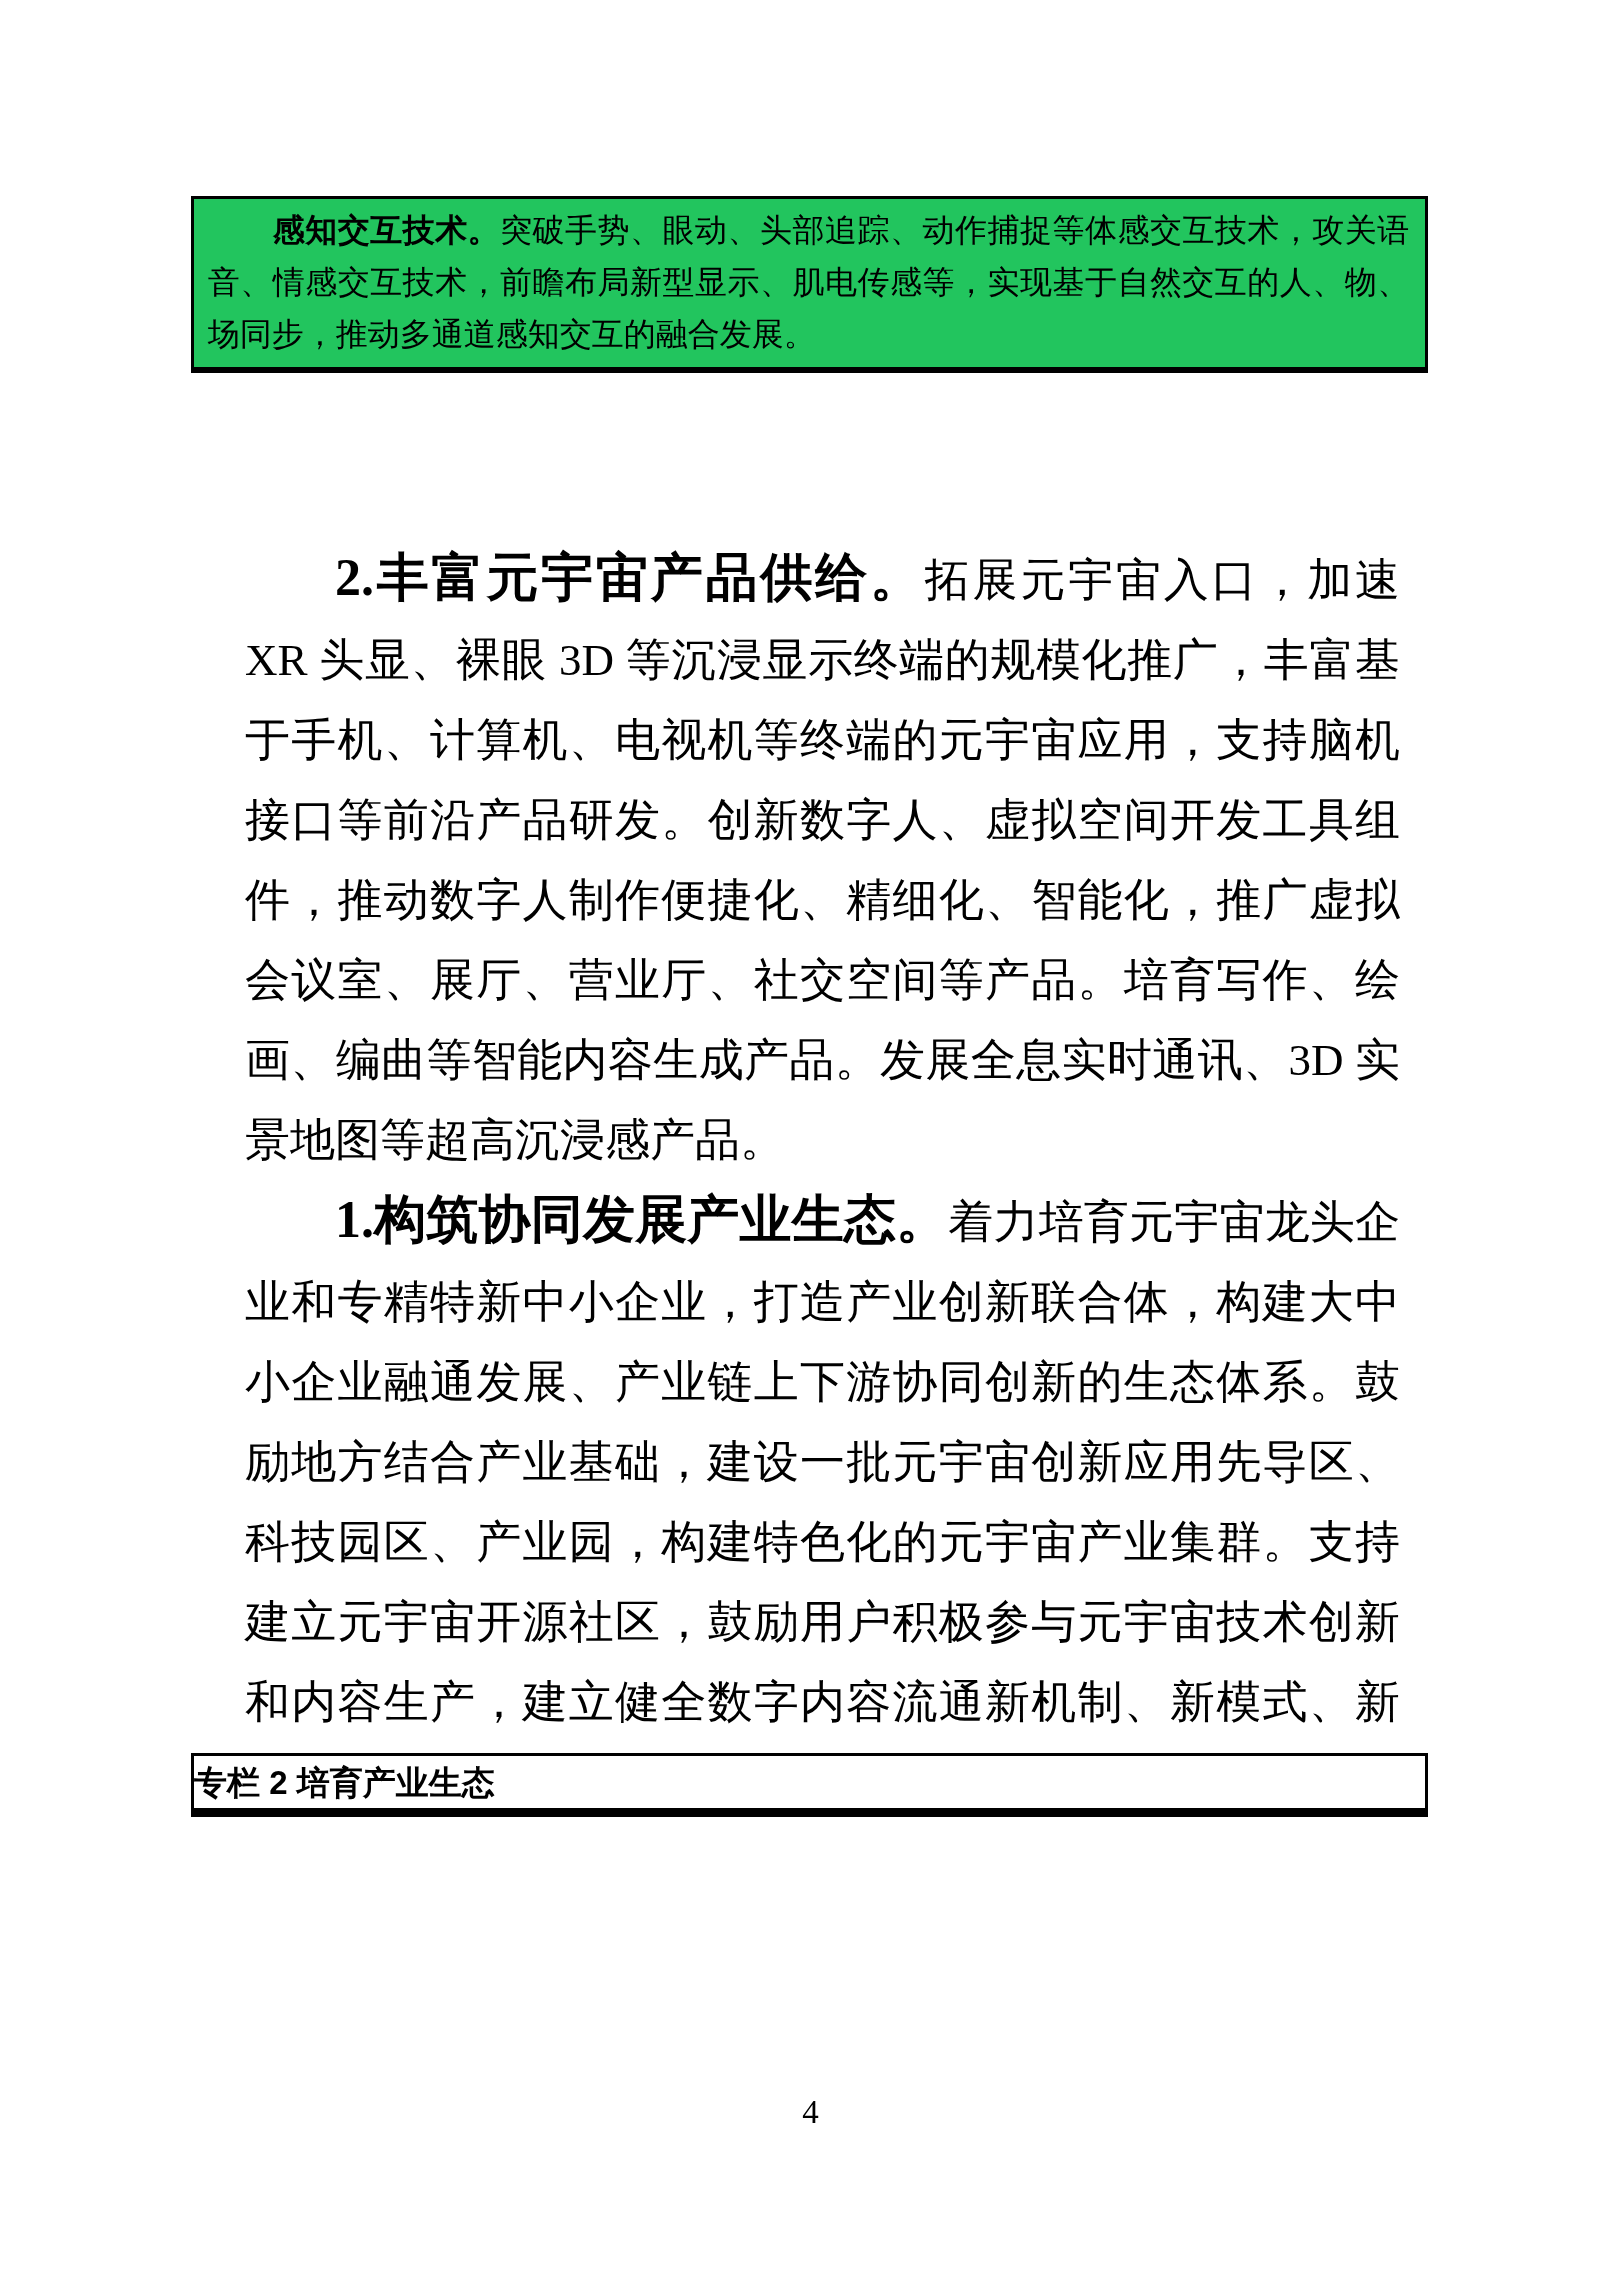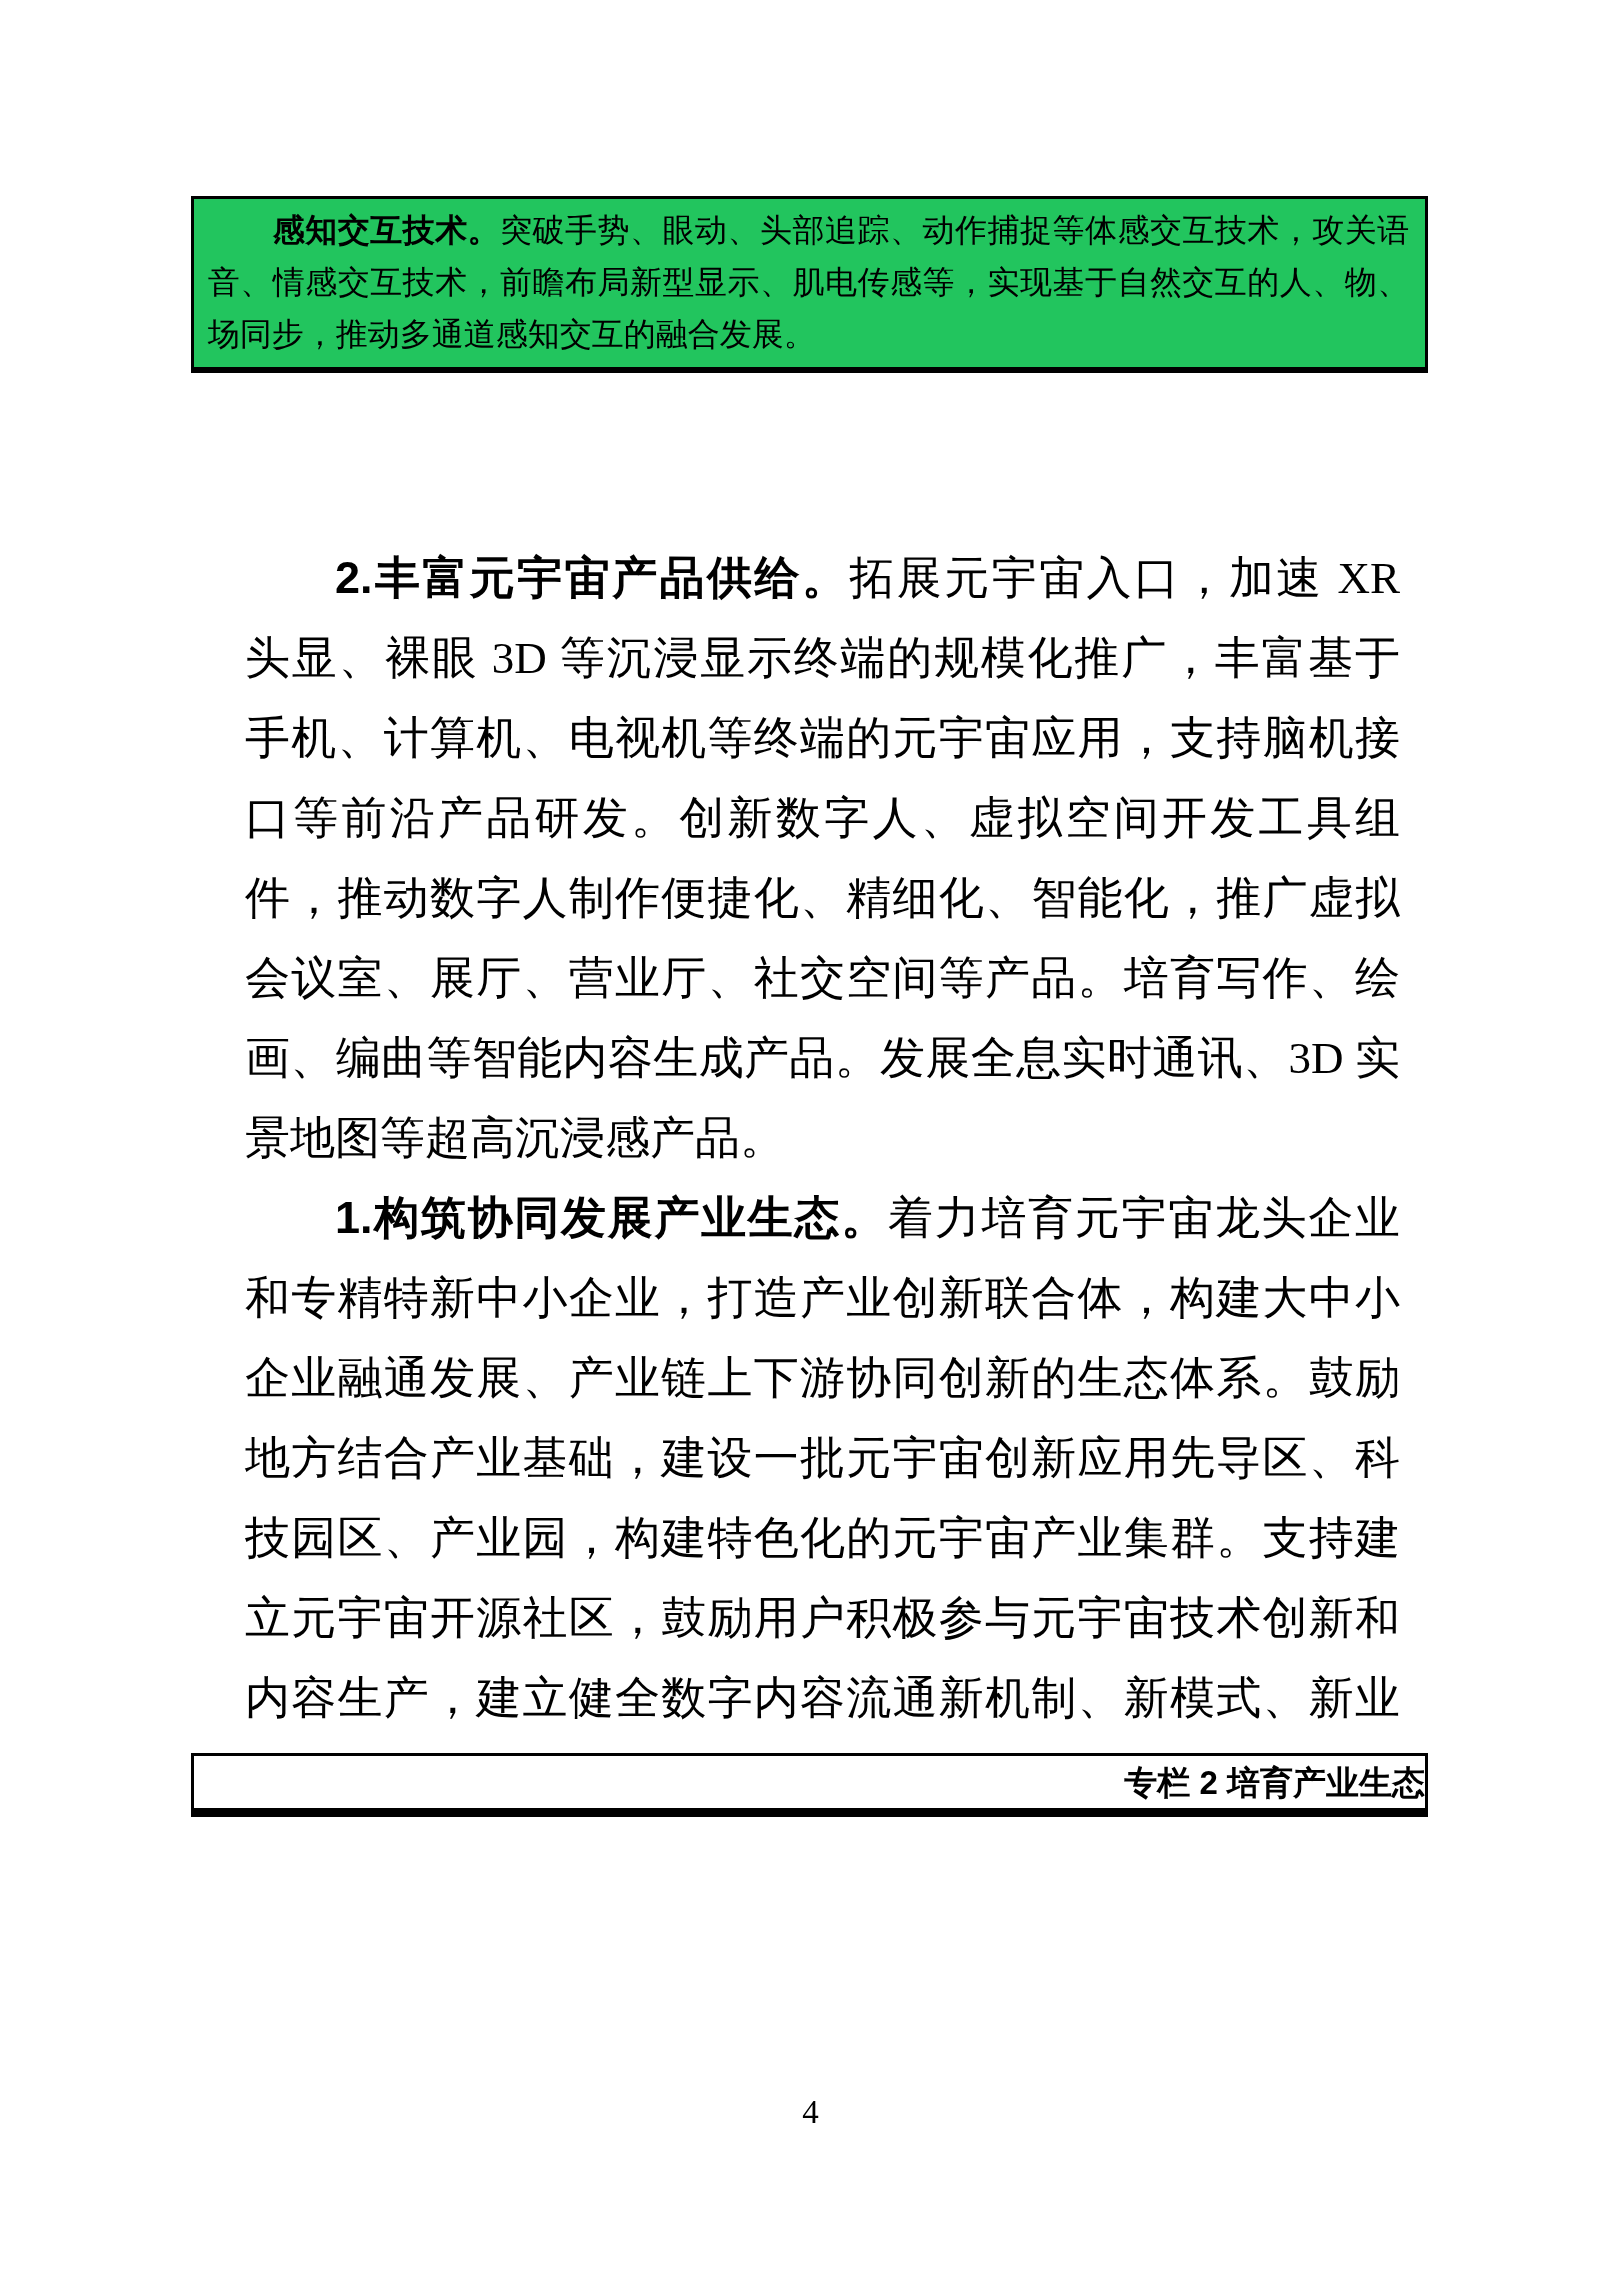--- a/index.html
+++ b/index.html
@@ -47,37 +47,38 @@
   }
   .body-para {
     margin: 0;
     font-size: 45px;
     line-height: 80px;
     text-align: justify;
     text-justify: inter-ideograph;
     text-indent: 90px;
   }
   .body-para .lead {
-    font-size: 45px;
+    font-size: 52px;
+    font-family: Liberation Serif, serif;
   }
   
   .column-box {
     position: absolute;
     left: 191px;
     top: 1753px;
     width: 1237px;
     box-sizing: border-box;
     border: 3.9px solid #000;
     border-bottom-width: 6.9px;
     background: #fff;
   }
   .column-header {
     margin: 0;
     padding: 3.9px 0 2.9px 0;
-    text-align: right;
+    text-align: left;
     font-size: 33px;
     line-height: 45px;
     font-weight: bold;
     font-family: "Liberation Sans", "DejaVu Sans", sans-serif;
     border-bottom: 3.9px solid #000;
   }
   .column-body {
     padding: 5.9px 15.7px 8.8px 13.7px;
   }
   

